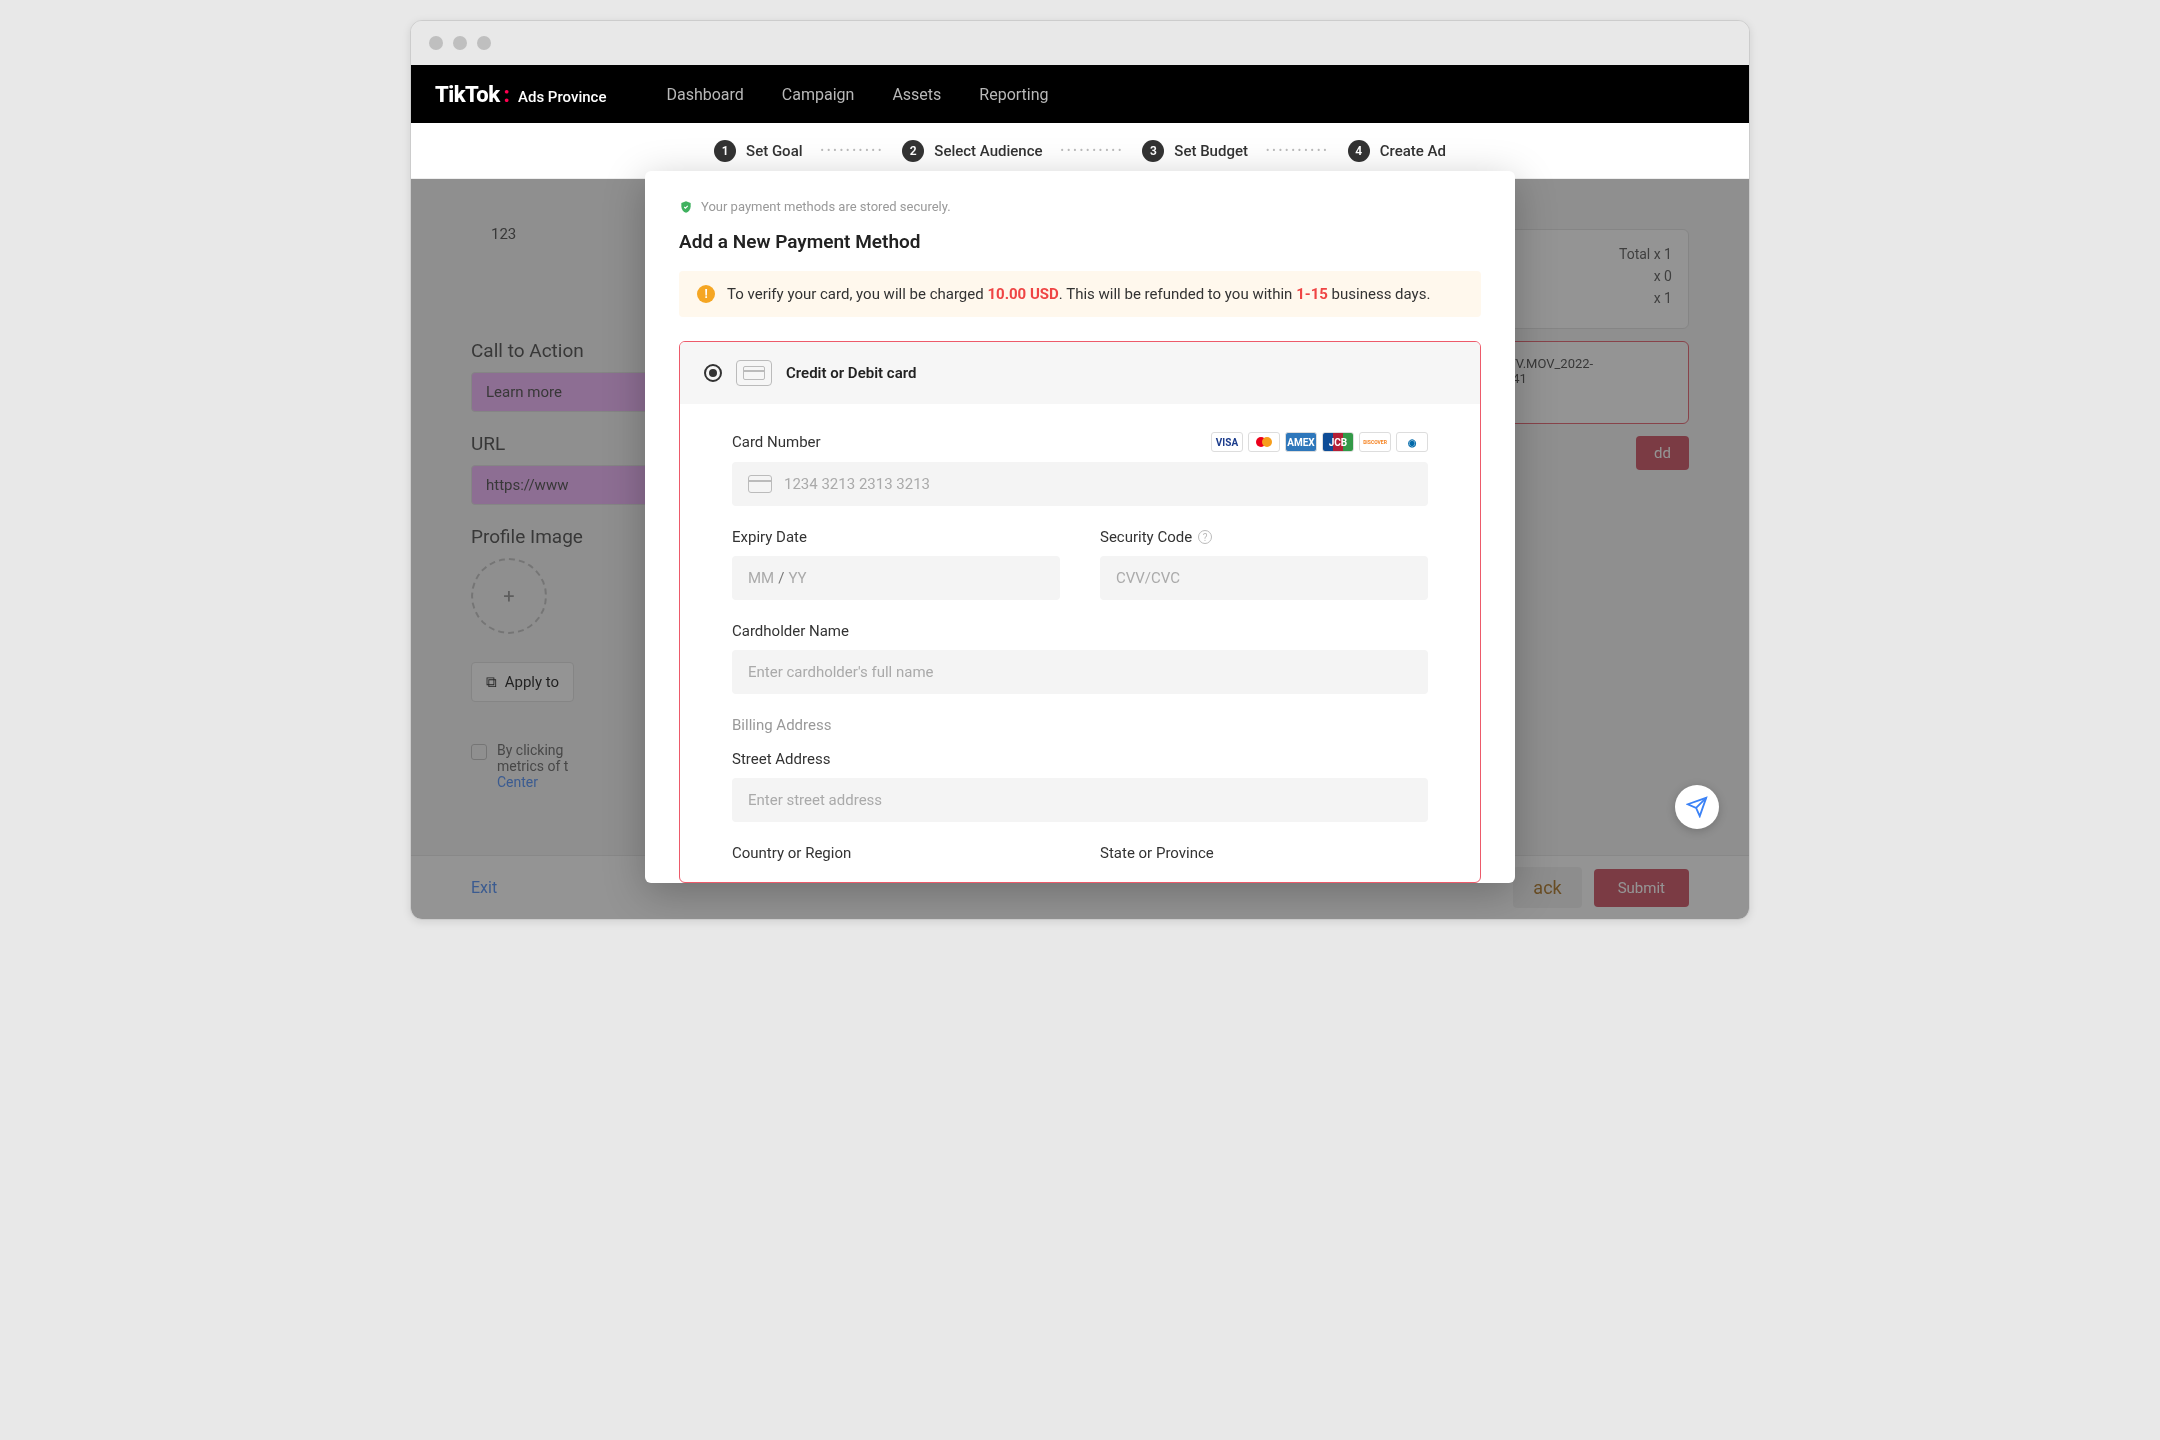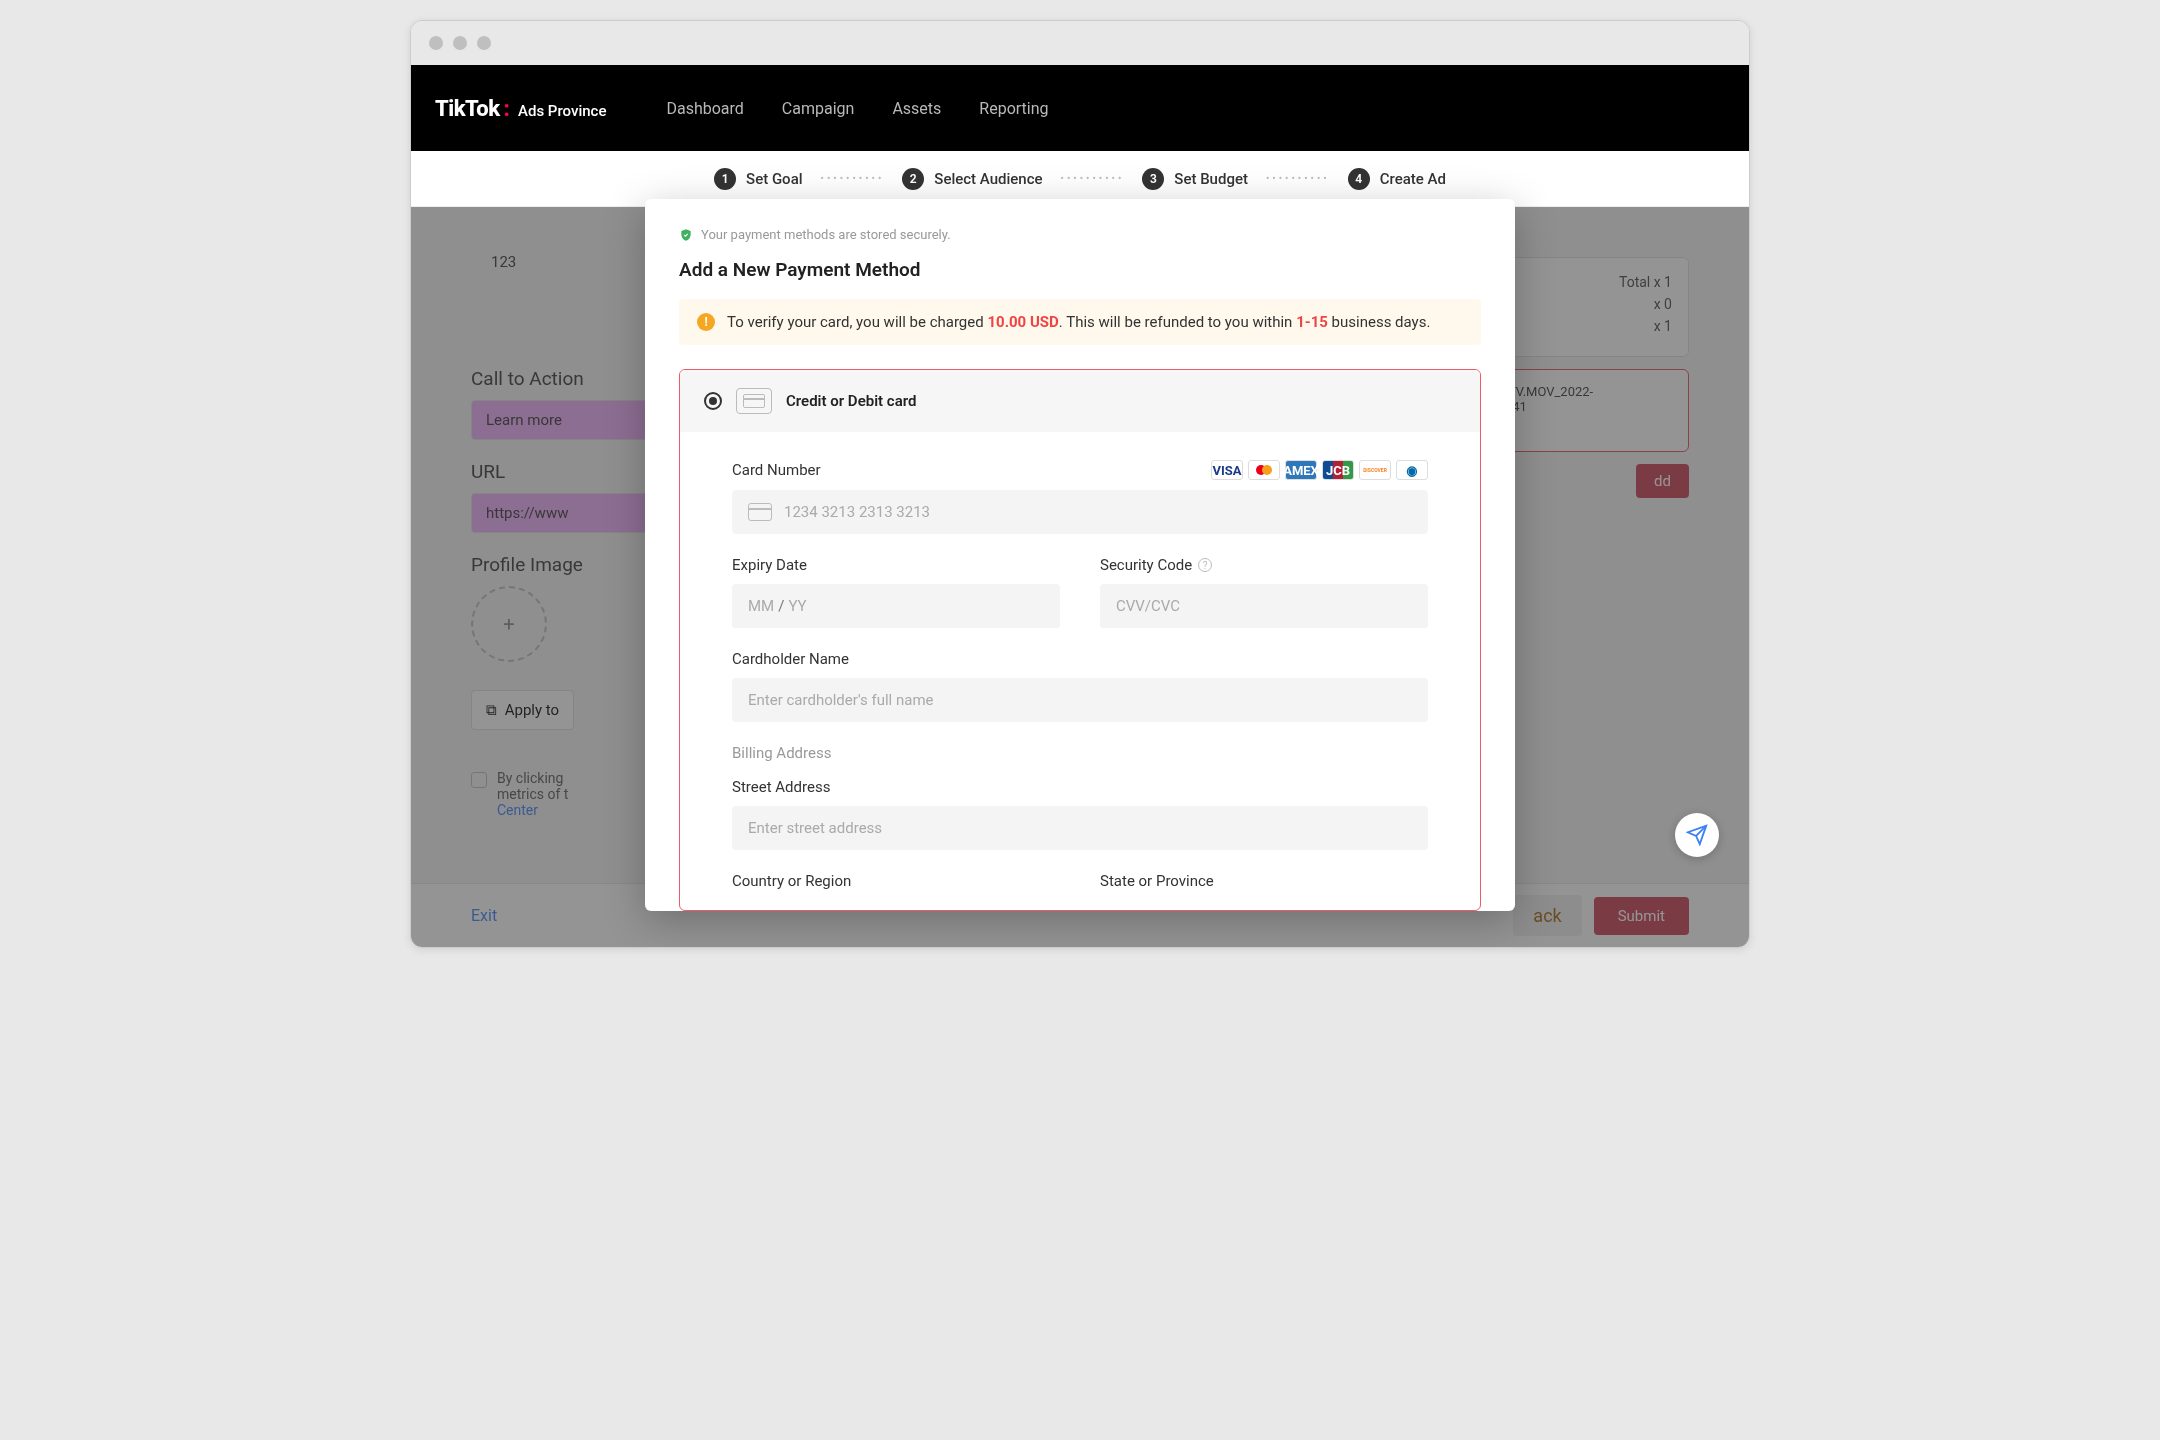--- a/index.html
+++ b/index.html
@@ -20,21 +20,21 @@
       background: #e8e8e8;
       display: flex;
       align-items: center;
       padding: 0 18px;
       gap: 10px;
     }
     .browser-dot { width: 14px; height: 14px; border-radius: 50%; background: #bfbfbf; }
     
     .app-header {
       background: #000;
-      height: 86px;
+      height: 58px;
       display: flex;
       align-items: center;
       padding: 0 24px;
       gap: 40px;
     }
     .logo-area { display: flex; align-items: baseline; gap: 4px; }
     .logo-main { color: #fff; font-size: 22px; font-weight: 800; letter-spacing: -0.5px; }
     .logo-colon { color: #ff0050; font-size: 22px; font-weight: 800; }
     .logo-sub { color: #fff; font-size: 15px; font-weight: 500; margin-left: 4px; }
     .nav-links { display: flex; gap: 38px; margin-left: 20px; }
@@ -141,21 +141,21 @@
     .payment-label { font-weight: 600; font-size: 15px; color: #222; }
     
     .payment-body { padding: 28px 52px 20px; }
     .field-row { display: flex; gap: 40px; }
     .field-group { flex: 1; margin-bottom: 22px; }
     .field-group.half { flex: 0 0 calc(50% - 20px); }
     .label-row { display: flex; align-items: center; justify-content: space-between; margin-bottom: 10px; }
     .field-label { font-size: 15px; color: #333; display: flex; align-items: center; gap: 6px; }
     .help-icon { width: 14px; height: 14px; border-radius: 50%; border: 1.2px solid #bbb; color: #bbb; display: inline-flex; align-items: center; justify-content: center; font-size: 10px; }
     .card-logos { display: flex; gap: 5px; }
-    .card-logo { width: 32px; height: 20px; border: 1px solid #ddd; border-radius: 3px; display: flex; align-items: center; justify-content: center; font-size: 13px; font-weight: 700; background: #fff; }
+    .card-logo { width: 32px; height: 20px; border: 1px solid #ddd; border-radius: 3px; display: flex; align-items: center; justify-content: center; font-size: 10px; font-weight: 700; background: #fff; }
     .logo-visa { color: #1a3b8b; }
     .logo-mc-inner { display: flex; }
     .logo-mc-c1 { width: 10px; height: 10px; border-radius: 50%; background: #eb001b; }
     .logo-mc-c2 { width: 10px; height: 10px; border-radius: 50%; background: #f79e1b; margin-left: -4px; }
     .logo-amex { background: #2e77bb; color: #fff; }
     .logo-jcb { background: linear-gradient(90deg, #0e4c96 33%, #b41f36 33% 66%, #329947 66%); color: #fff;}
     .logo-disc { color: #f58220; font-size: 5px; }
     .logo-diners { color: #0069aa; }
     
     .text-input {

